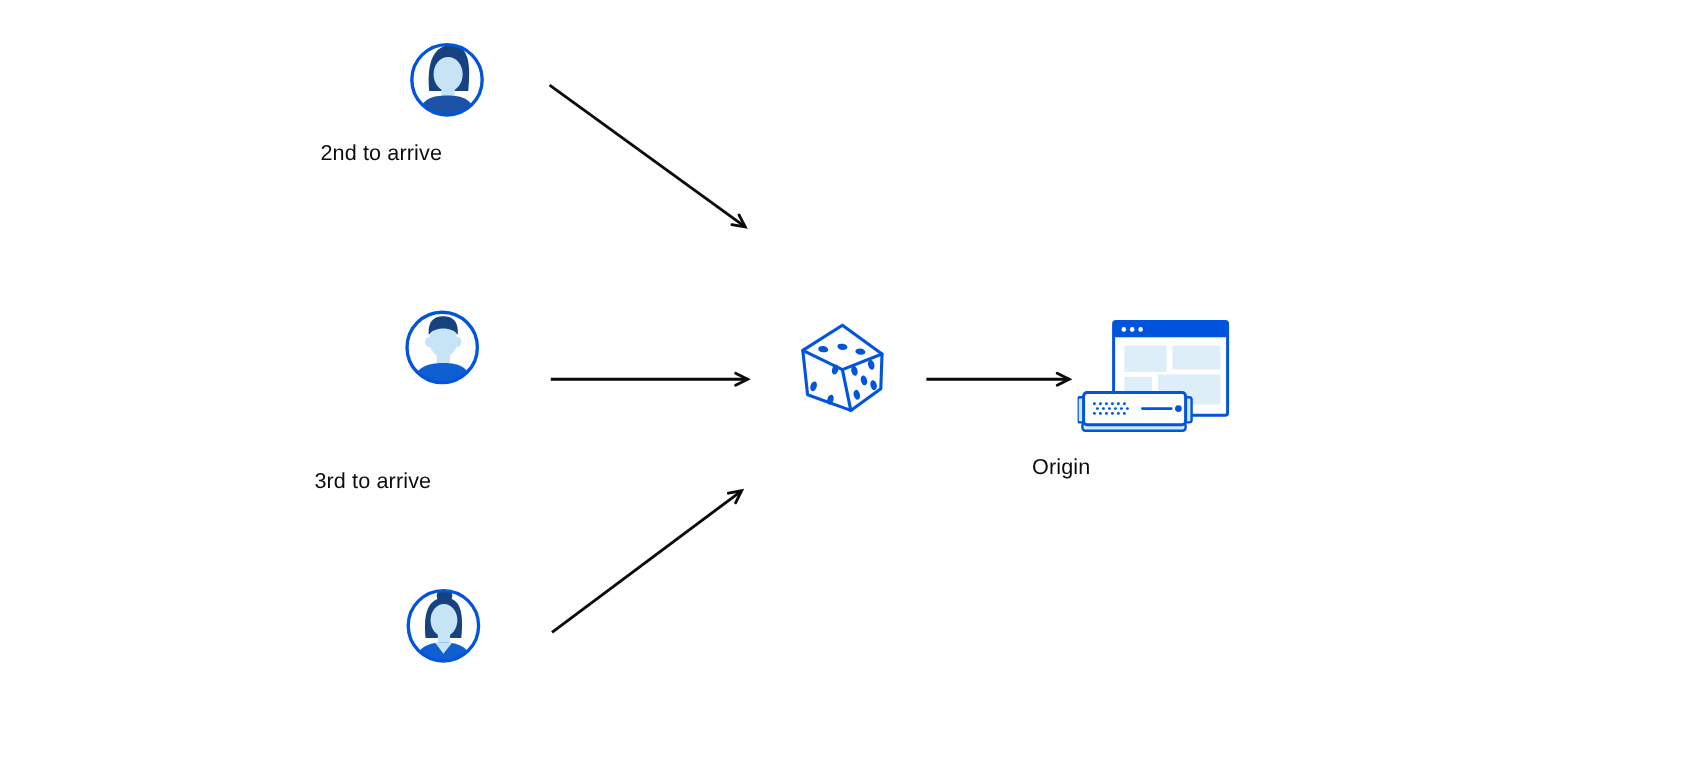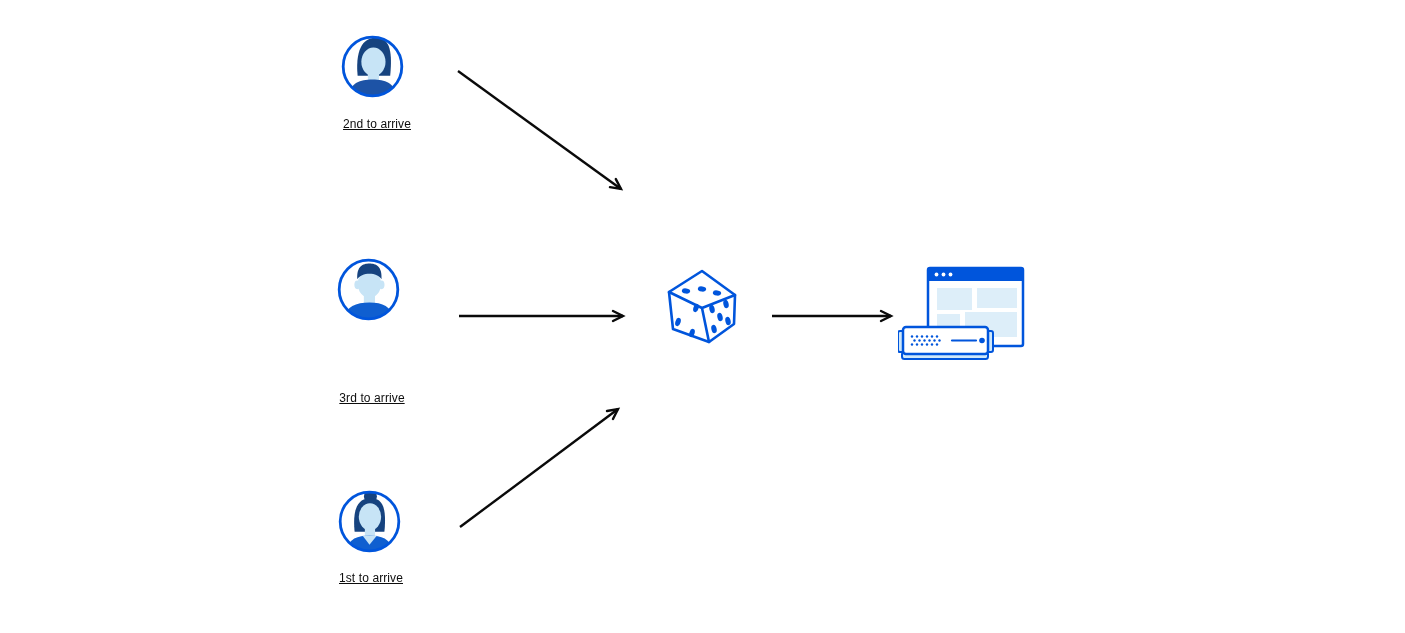--- a/index.html
+++ b/index.html
@@ -21,26 +21,25 @@
     width: 1405px;
     height: 633px;
   }
   .node {
     position: absolute;
   }
   .icon-box svg { display: block; }
   .label {
     position: absolute;
     width: 220px;
-    text-align: center;
-    font-size: 12px;
+    text-align: left;
+    font-size: 18px;
     line-height: 1.2;
     color: #0d0d0d;
     letter-spacing: 0.1px;
-    text-decoration: underline;
   }
   
   .avatar-top    { left: 339px; top: 33px;  width: 67px; height: 67px; }
   .avatar-middle { left: 335px; top: 256px; width: 67px; height: 67px; }
   .avatar-bottom { left: 336px; top: 488px; width: 67px; height: 67px; }
   .label-top     { left: 267px; top: 117px; }
   .label-middle  { left: 262px; top: 343px; margin-top: 48px; }
   .label-bottom  { left: 261px; top: 571px; }
   .dice-box      { left: 666px; top: 264px; width: 72px; height: 86px; }
   .origin-box    { left: 898px; top: 263px; width: 128px; height: 100px; }
@@ -115,21 +114,20 @@
         <ellipse cx="37" cy="9" rx="7" ry="6.5" fill="#16437f"></ellipse>
         <path d="M20,47 C17,17 27,11 37,11 C48,11 55,17 52,47 Z" fill="#16437f"></path>
         <rect x="31" y="39" width="11" height="14" fill="#c7e4f6"></rect>
         <ellipse cx="36.5" cy="31" rx="12" ry="14.5" fill="#c7e4f6"></ellipse>
         <path d="M9,72 C12,55 22,51 36,51 C50,51 60,55 63,72 Z" fill="#0f5fd0"></path>
         <path d="M28.5,51 L36,61 L44,51 Z" fill="#c7e4f6"></path>
       </g>
       <circle cx="36" cy="36" r="31.5" fill="none" stroke="#0055dc" stroke-width="3"></circle>
     </svg>
   </div>
-  <div class="label label-bottom">1st to arrive</div>
 
   <div class="node icon-box dice-box">
     <svg width="72" height="86" viewBox="0 0 72 86" xmlns="http://www.w3.org/2000/svg">
       <path d="M36,7 L69,31 L68,60 L43,78 L7,65 L3,28 Z" fill="#ffffff" stroke="#0055dc" stroke-width="2.6" stroke-linejoin="round"></path>
       <path d="M3,28 L36,44 M69,31 L36,44 M36,44 L43,78" fill="none" stroke="#0055dc" stroke-width="2.6" stroke-linejoin="round" stroke-linecap="round"></path>
 
       <ellipse cx="20" cy="27" rx="4.2" ry="2.6" fill="#0055dc" transform="rotate(8 20 27)"></ellipse>
       <ellipse cx="36" cy="25" rx="4.2" ry="2.6" fill="#0055dc" transform="rotate(8 36 25)"></ellipse>
       <ellipse cx="51" cy="29" rx="4.2" ry="2.6" fill="#0055dc" transform="rotate(8 51 29)"></ellipse>
 
@@ -180,14 +178,15 @@
           <circle cx="19" cy="81.5" r="1.2"></circle>
           <circle cx="24" cy="81.5" r="1.2"></circle>
         <circle cx="29" cy="81.5" r="1.2"></circle>
           <circle cx="34" cy="81.5" r="1.2"></circle>
           <circle cx="39" cy="81.5" r="1.2"></circle>
       </g>
       <line x1="54" y1="77.5" x2="78" y2="77.5" stroke="#0055dc" stroke-width="2.2" stroke-linecap="round"></line>
       <circle cx="84" cy="77.5" r="2.8" fill="#0055dc"></circle>
     </svg>
   </div>
+  <div class="label label-origin">Origin</div>
 
 </div>
 
 </body></html>

